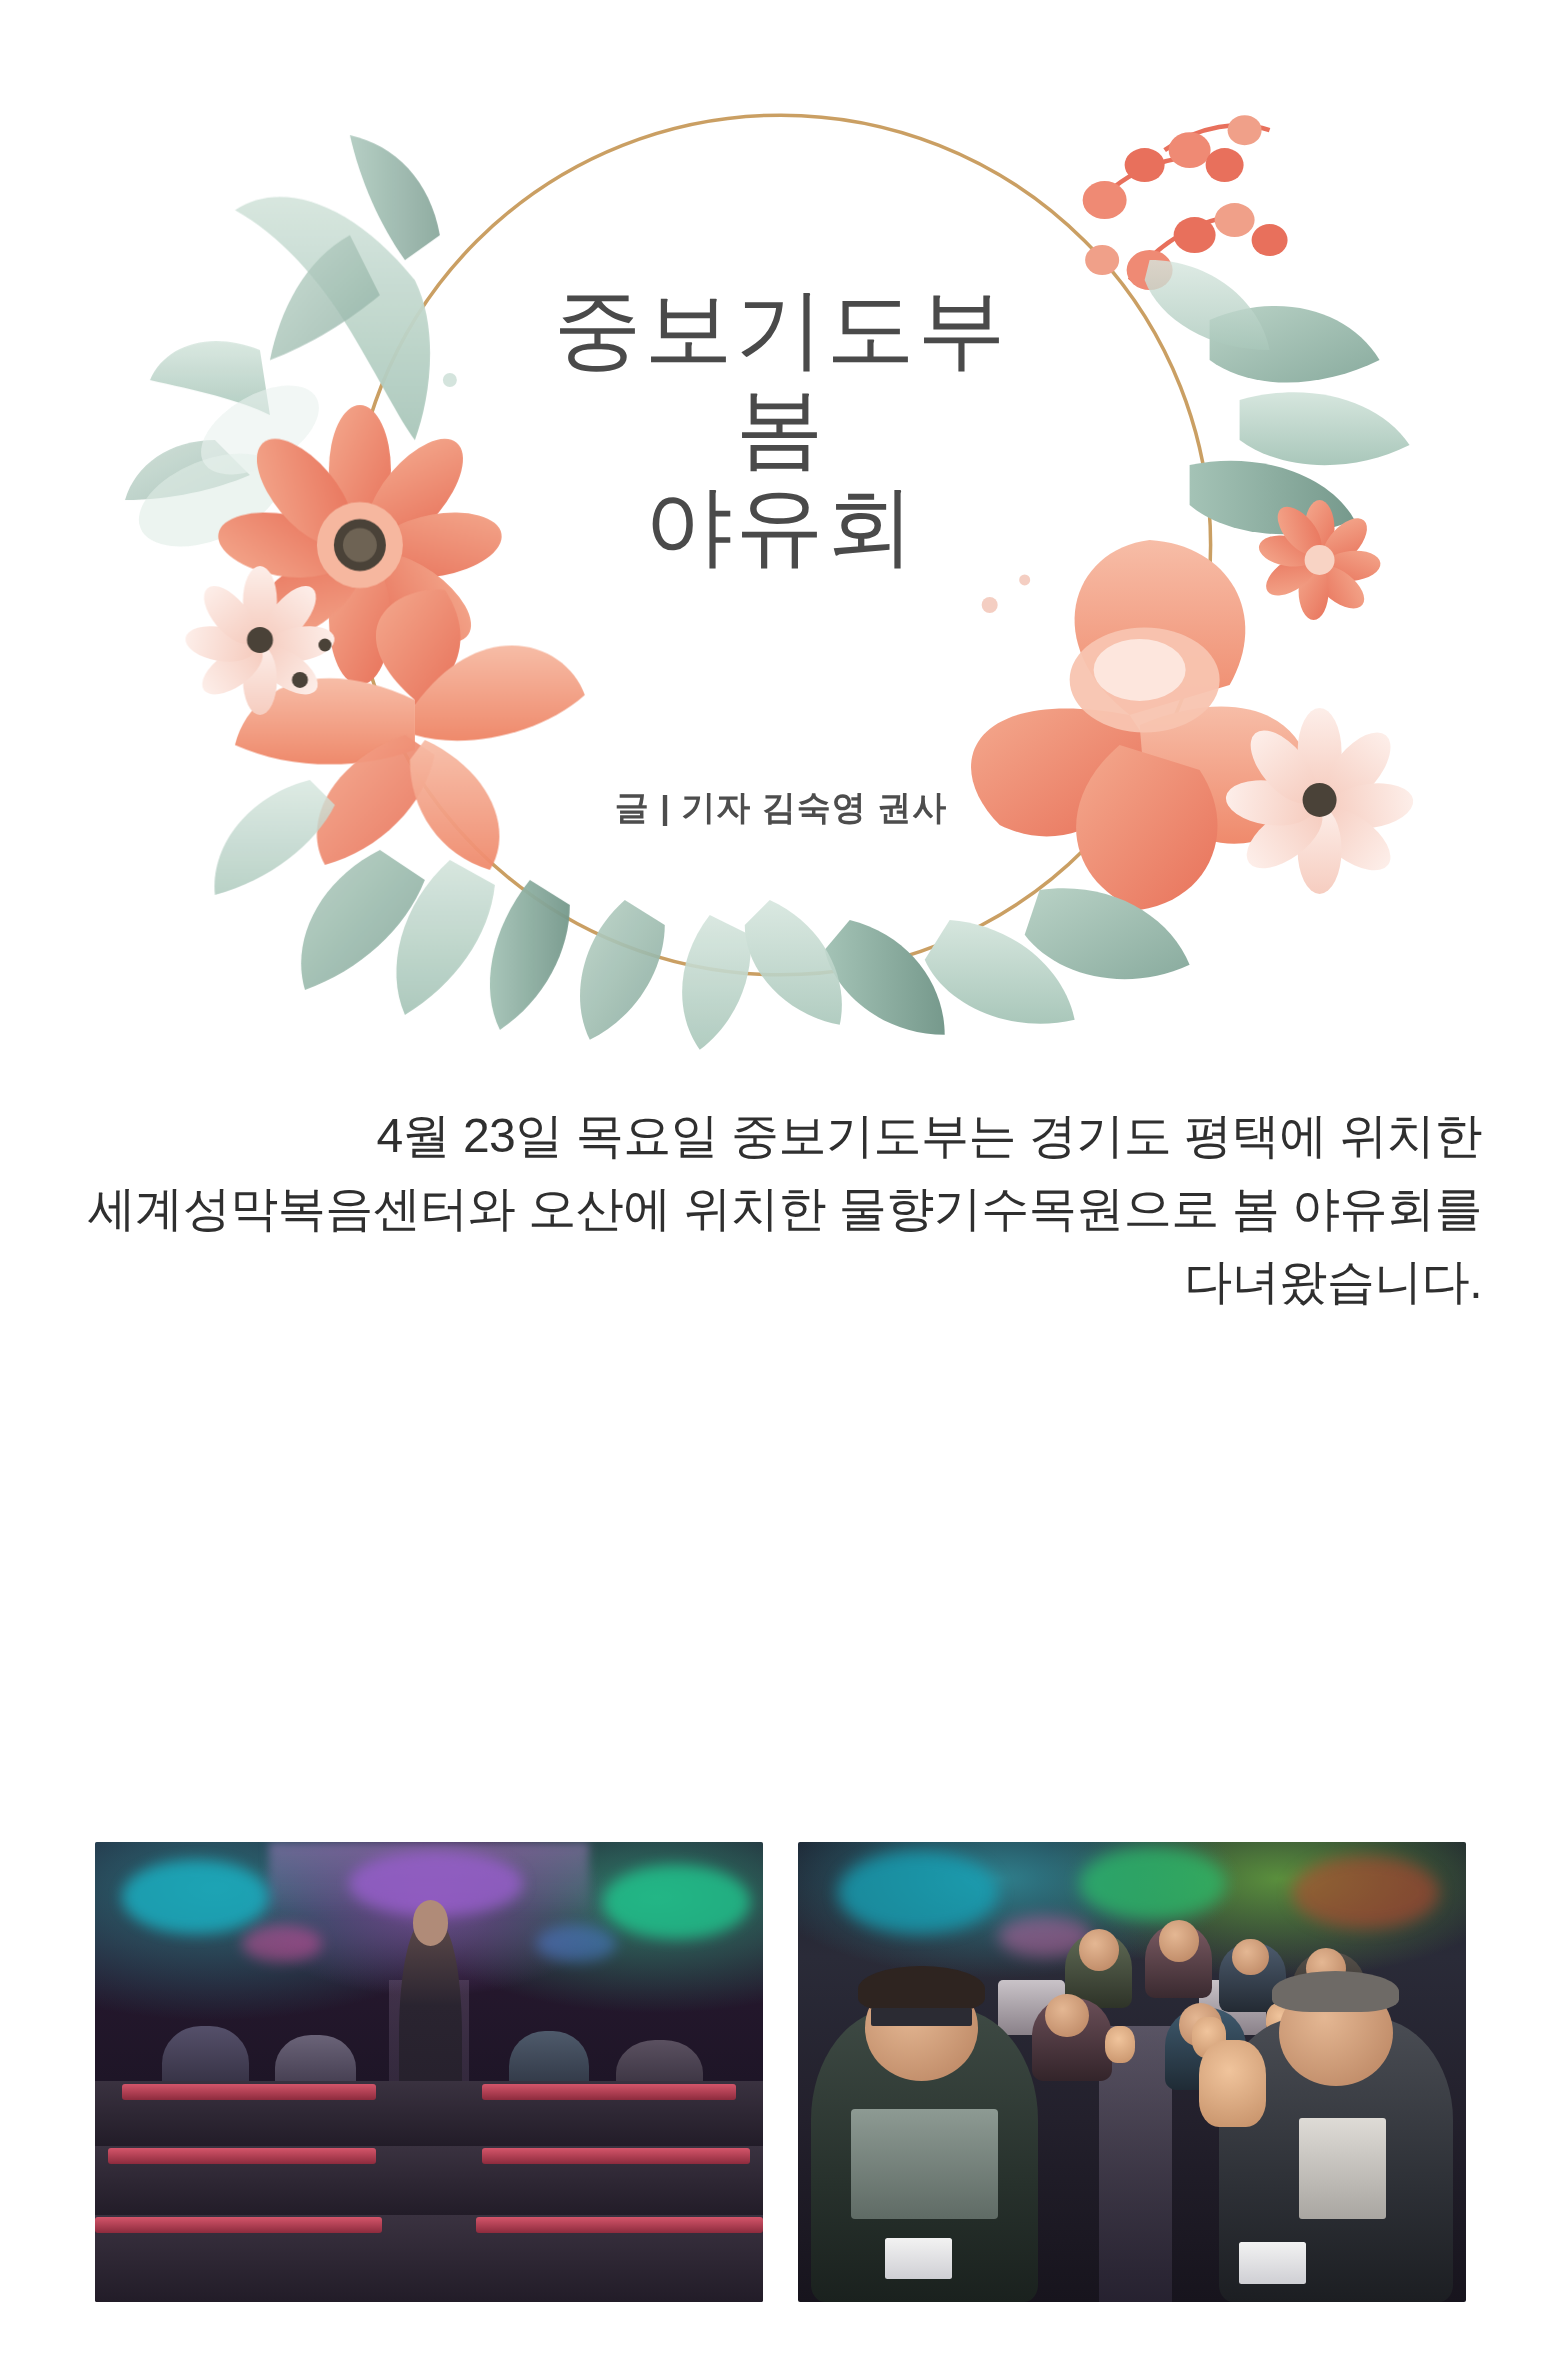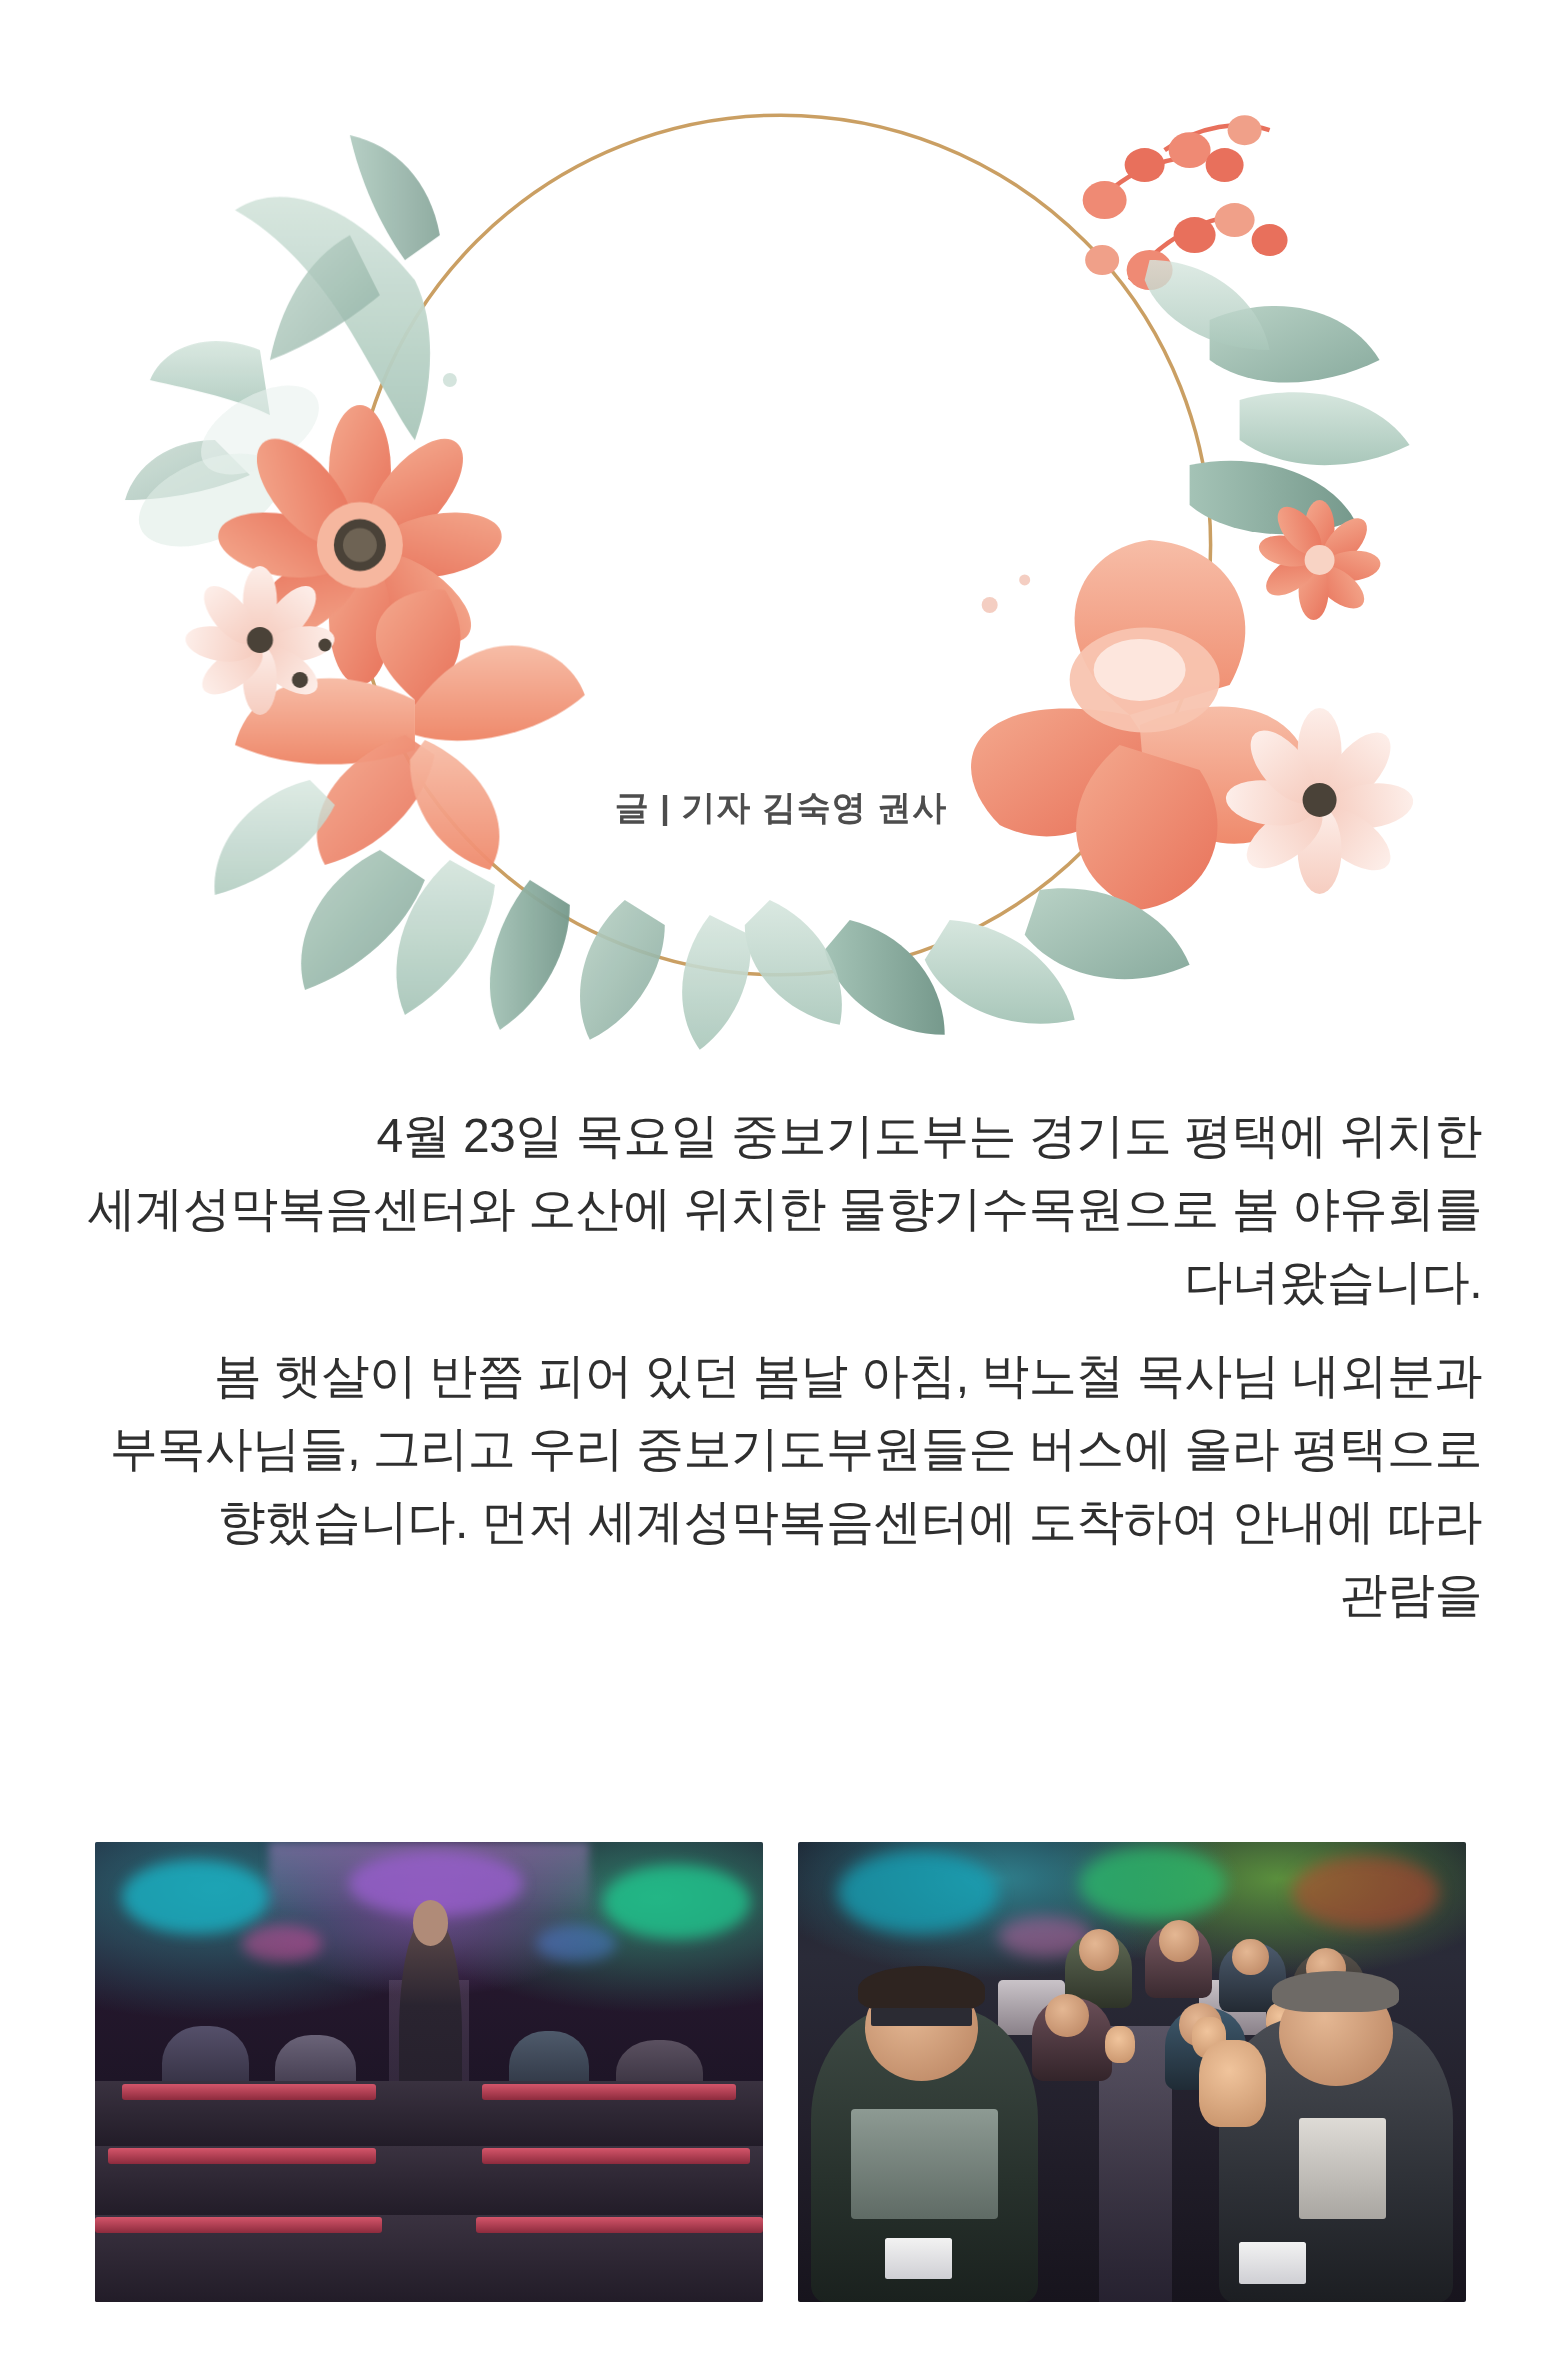--- a/index.html
+++ b/index.html
@@ -346,27 +346,31 @@
     <g opacity="0.9">
       <path d="M1250 1800 C1160 1880 1140 2000 1180 2080 C1280 2030 1330 1930 1330 1850 Z" fill="url(#gSage)"></path>
       <path d="M1420 1830 C1350 1920 1350 2030 1400 2100 C1480 2040 1510 1940 1500 1870 Z" fill="url(#gSagePale)"></path>
     </g>
 
     <circle cx="1980" cy="1210" r="16" fill="#f3c9bb" opacity="0.9"></circle>
     <circle cx="2050" cy="1160" r="11" fill="#f3c9bb" opacity="0.9"></circle>
     <circle cx="900" cy="760" r="14" fill="#cfe1d9" opacity="0.9"></circle>
   </svg>
 
+  <div class="title-block">
+    <div class="title-line">중보기도부</div>
+    <div class="title-line">봄</div>
+    <div class="title-line">야유회</div>
+  </div>
 
   <div class="byline">글 | 기자 김숙영 권사</div>
 </div>
 
 <div class="article">
   <p class="para">4월 23일 목요일 중보기도부는 경기도 평택에 위치한 세계성막복음센터와 오산에 위치한 물향기수목원으로 봄 야유회를 다녀왔습니다.</p>
-  <p class="para">봄 햇살이 반쯤 피어 있던 봄날 아침, 박노철 목사님 내외분과 부목사님들, 그리고 우리 중보기도부원들은 버스에 올라 평택으로 향했습니다. 먼저 세계성막복음센터에 도착하여 안내에 따라 관람을</p>
 </div>
 
 <div class="photos">
 
   <figure class="photo" style="margin:0;">
     <div class="bus-a">
       <div class="ceil"></div>
       <div class="glow" style="left:4%;top:4%;width:22%;height:16%;background:#18b6c9;"></div>
       <div class="glow" style="left:76%;top:5%;width:22%;height:16%;background:#1fc98f;"></div>
       <div class="glow" style="left:38%;top:2%;width:26%;height:14%;background:#9a5fd0;"></div>

